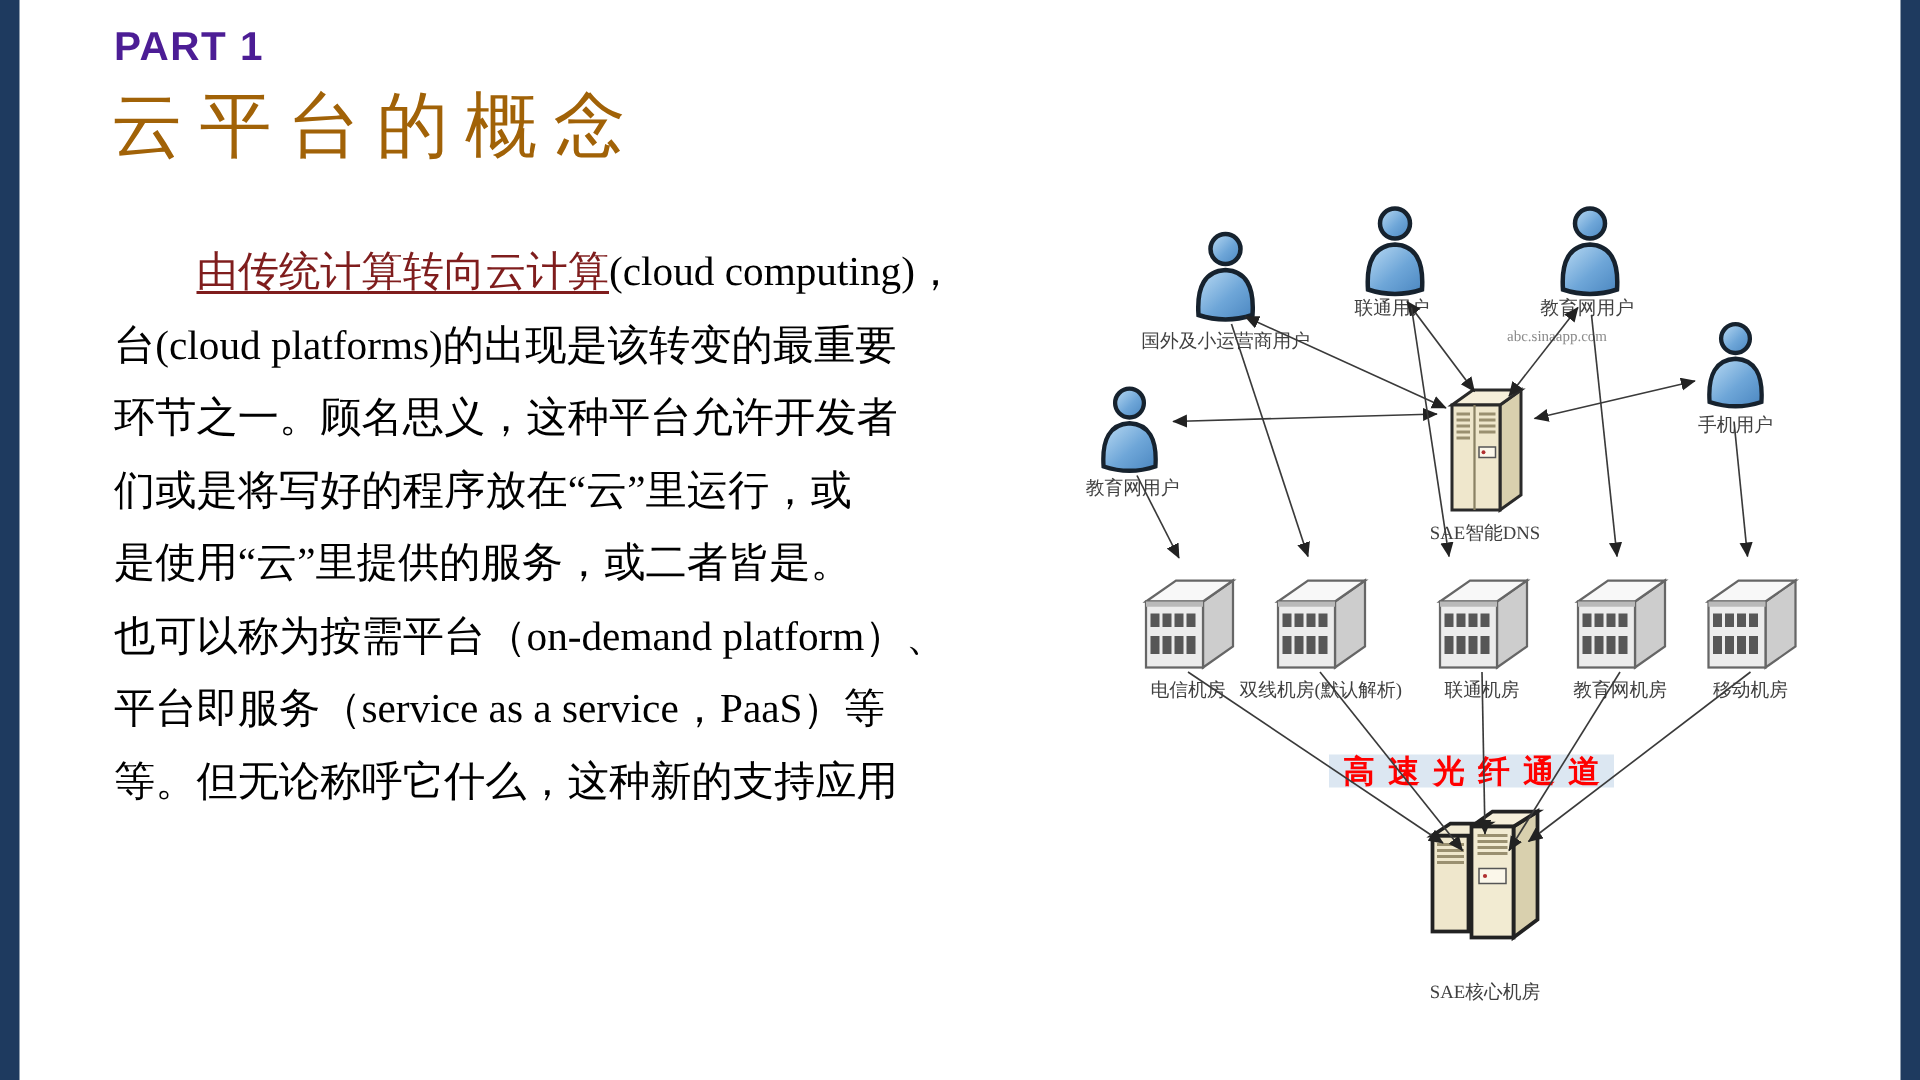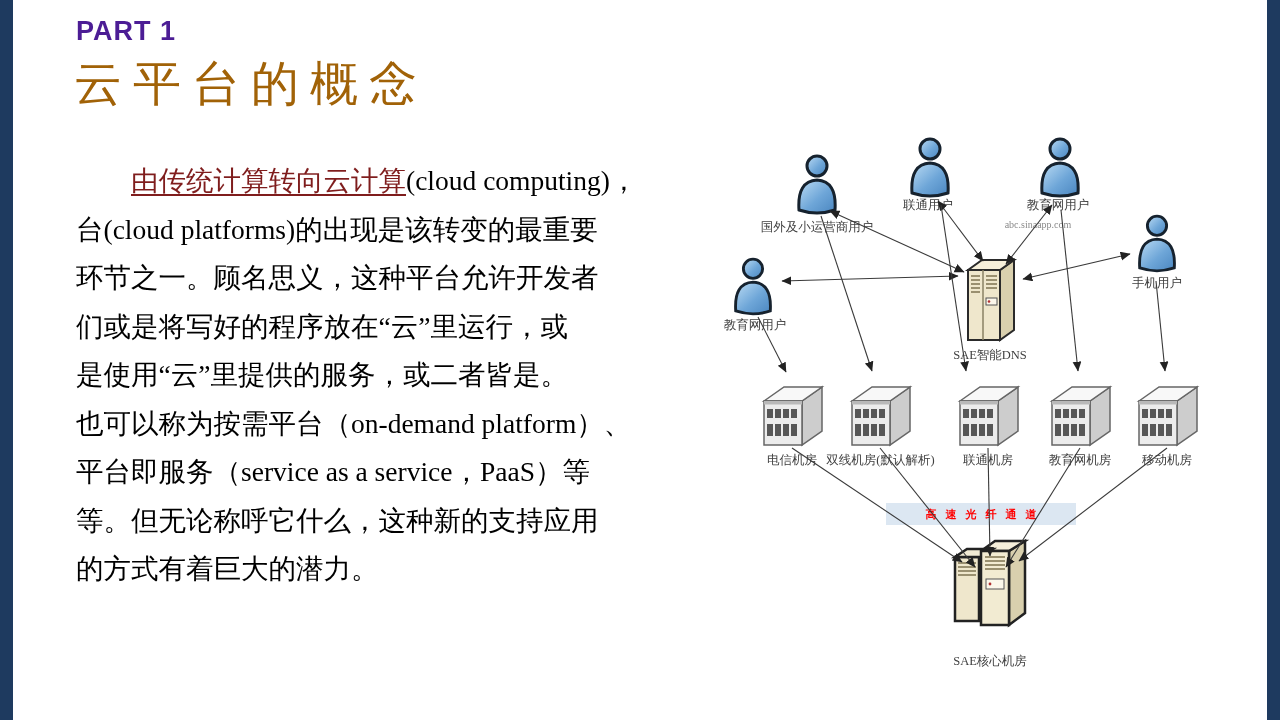--- a/index.html
+++ b/index.html
@@ -57,21 +57,21 @@
     font-family:"Liberation Serif", serif;
     font-size:10px; color:#8a8a8a; text-align:center; white-space:nowrap;
   }
   .fiber-banner {
     position:absolute; left:186px; top:388px; width:190px; height:22px;
     background:#dce7f2; z-index:1;
     display:flex; align-items:center; justify-content:center;
   }
   .fiber-banner span {
     font-family:"Liberation Serif", serif;
-    font-size:11px; font-weight:bold; color:#ff0000;
+    font-size:21px; font-weight:bold; color:#ff0000;
     letter-spacing:9px; padding-left:9px;
   }
   .arrow-layer {
     position:absolute; left:0; top:0; width:525px; height:550px;
     z-index:4; pointer-events:none;
   }
   svg.defs-only { position:absolute; width:0; height:0; }
 </style>
 </head>
 <body>
@@ -97,21 +97,20 @@
 
 <div class="body-text">
   <div class="body-line first"><span class="body-link">由传统计算转向云计算</span><span>(cloud computing)，</span></div>
   <div class="body-line">台(cloud platforms)的出现是该转变的最重要</div>
   <div class="body-line">环节之一。顾名思义，这种平台允许开发者</div>
   <div class="body-line">们或是将写好的程序放在“云”里运行，或</div>
   <div class="body-line">是使用“云”里提供的服务，或二者皆是。</div>
   <div class="body-line">也可以称为按需平台（on-demand platform）、</div>
   <div class="body-line">平台即服务（service as a service，PaaS）等</div>
   <div class="body-line">等。但无论称呼它什么，这种新的支持应用</div>
-  <div class="body-line">的方式有着巨大的潜力。</div>
 </div>
 
 <div class="diagram">
 
   <div class="fiber-banner">
     <span>高速光纤通道</span>
   </div>
 
   <div class="node" style="left:92px; top:38px;">
     <svg width="50" height="62" viewBox="0 0 50 62">

